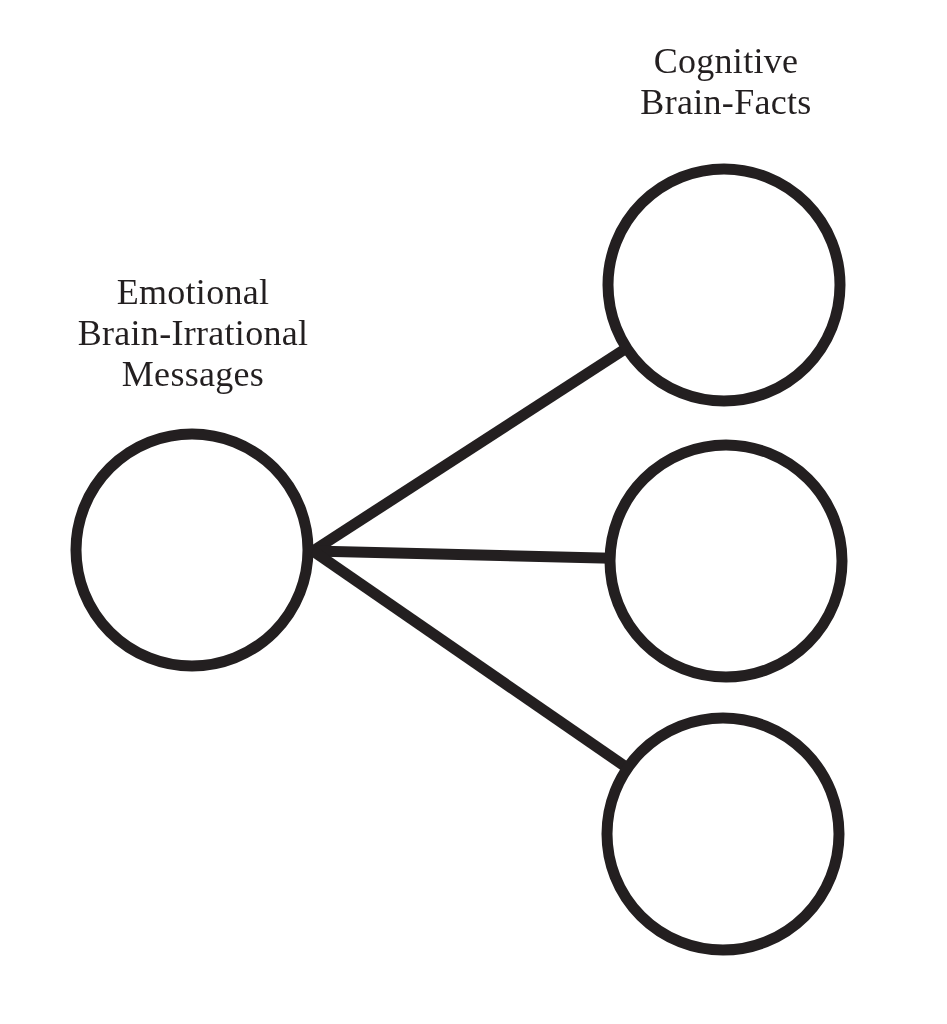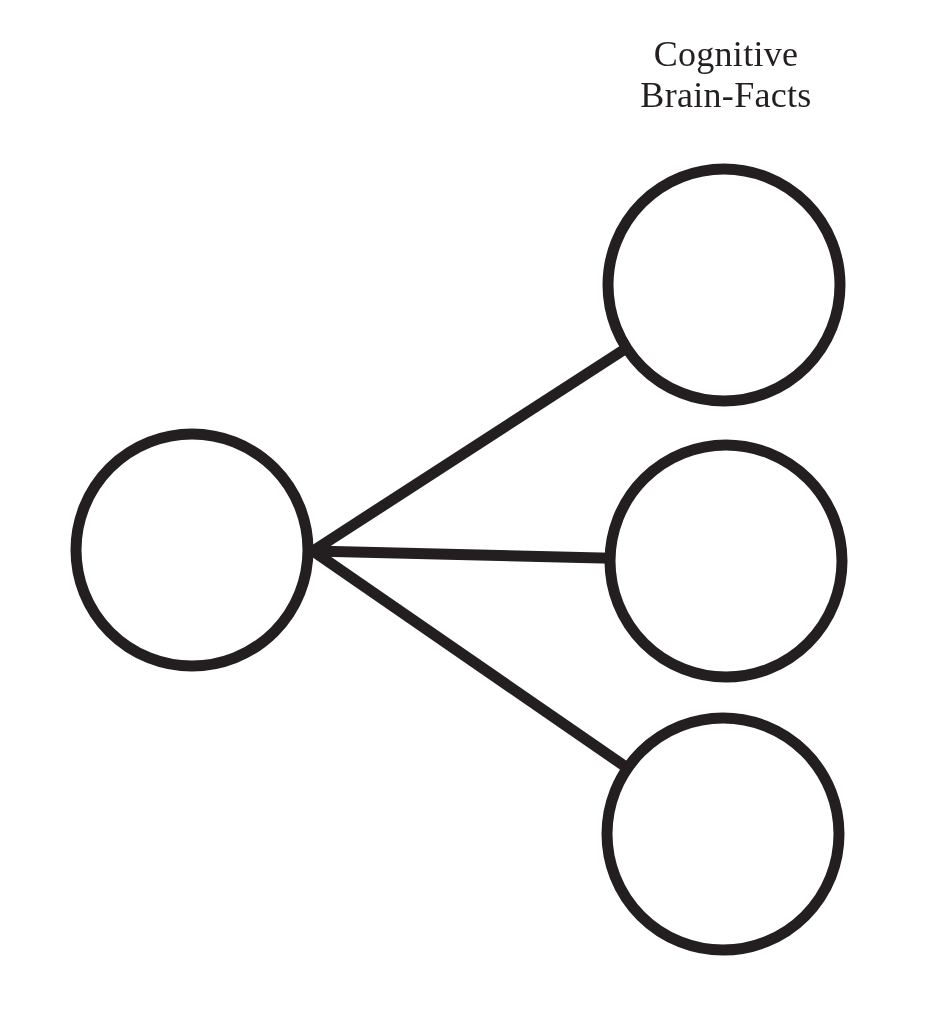--- a/index.html
+++ b/index.html
@@ -29,21 +29,21 @@
     text-align: center;
     white-space: pre-line;
     font-size: 36px;
     line-height: 41px;
     letter-spacing: 0.3px;
     color: #231f20;
     user-select: none;
   }
   .label-cognitive {
     left: 726px;
-    top: 34px;
+    top: 41px;
     text-align: center;
   }
   .label-emotional {
     left: 193px;
     top: 272px;
   }
 </style>
 </head>
 <body>
 
@@ -55,14 +55,17 @@
       <line x1="313" y1="551" x2="726" y2="561" stroke="#231f20" stroke-width="11"></line>
       <line x1="313" y1="551" x2="723" y2="834" stroke="#231f20" stroke-width="11"></line>
       <circle cx="724" cy="285" r="116" fill="#ffffff" stroke="#231f20" stroke-width="11"></circle>
       <circle cx="726" cy="561" r="116" fill="#ffffff" stroke="#231f20" stroke-width="11"></circle>
       <circle cx="723" cy="834" r="116" fill="#ffffff" stroke="#231f20" stroke-width="11"></circle>
     </svg>
 
   <div class="node-label label-cognitive">Cognitive
 Brain-Facts</div>
 
+  <div class="node-label label-emotional">Emotional
+Brain-Irrational
+Messages</div>
 
 </div>
 
 </body></html>

